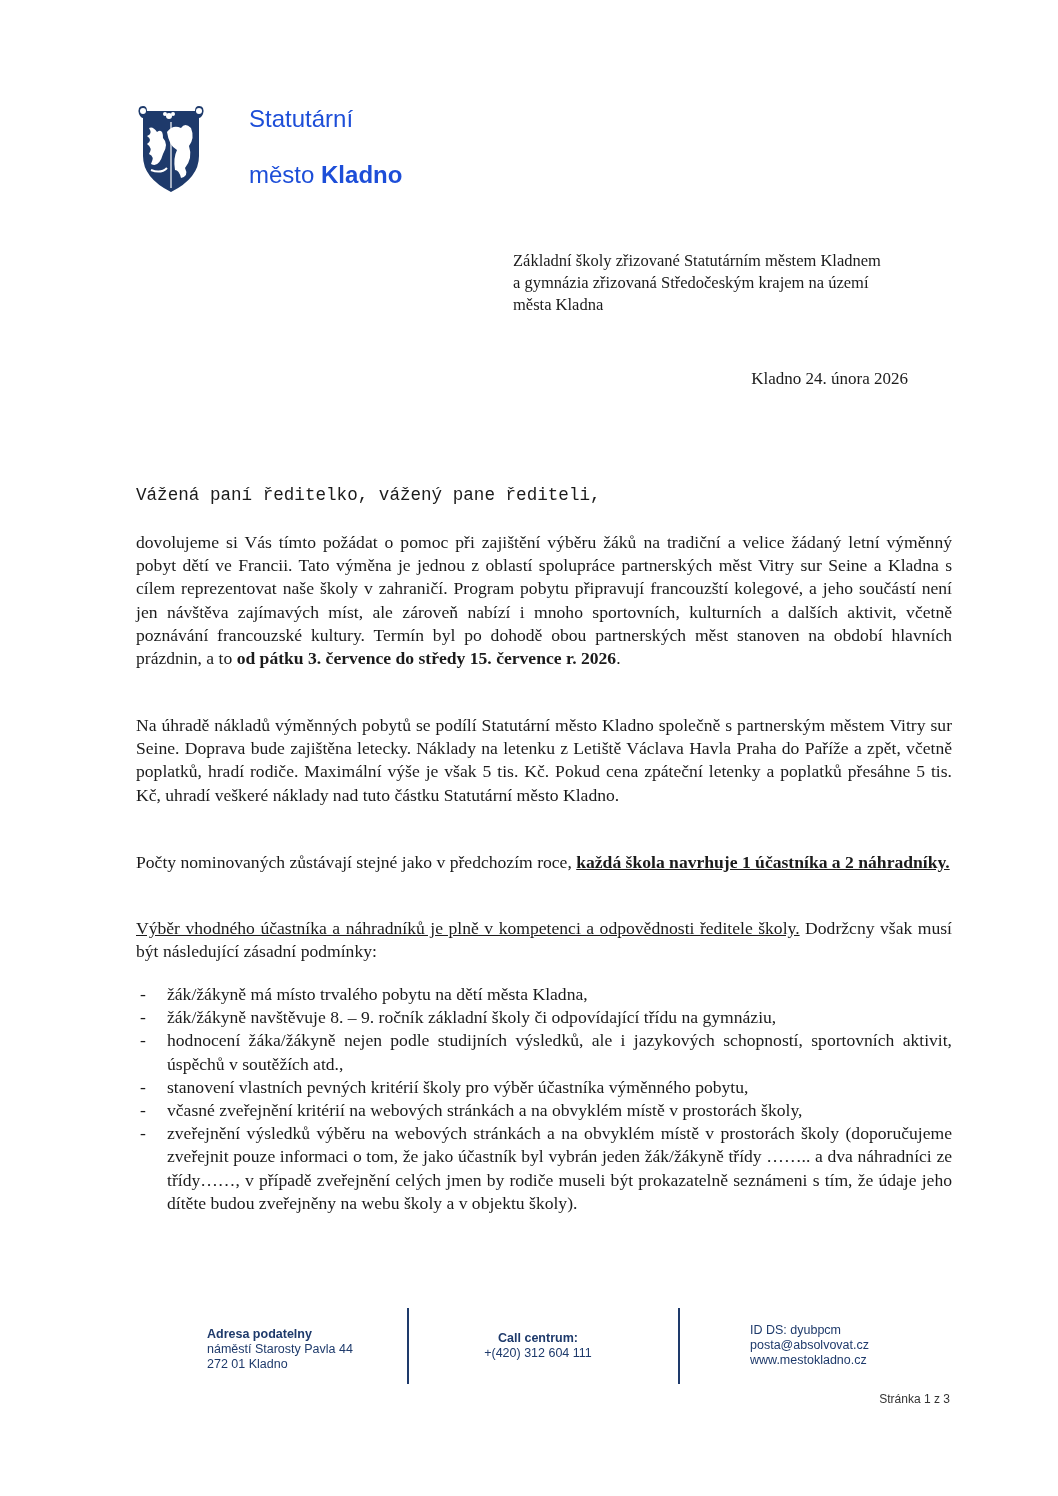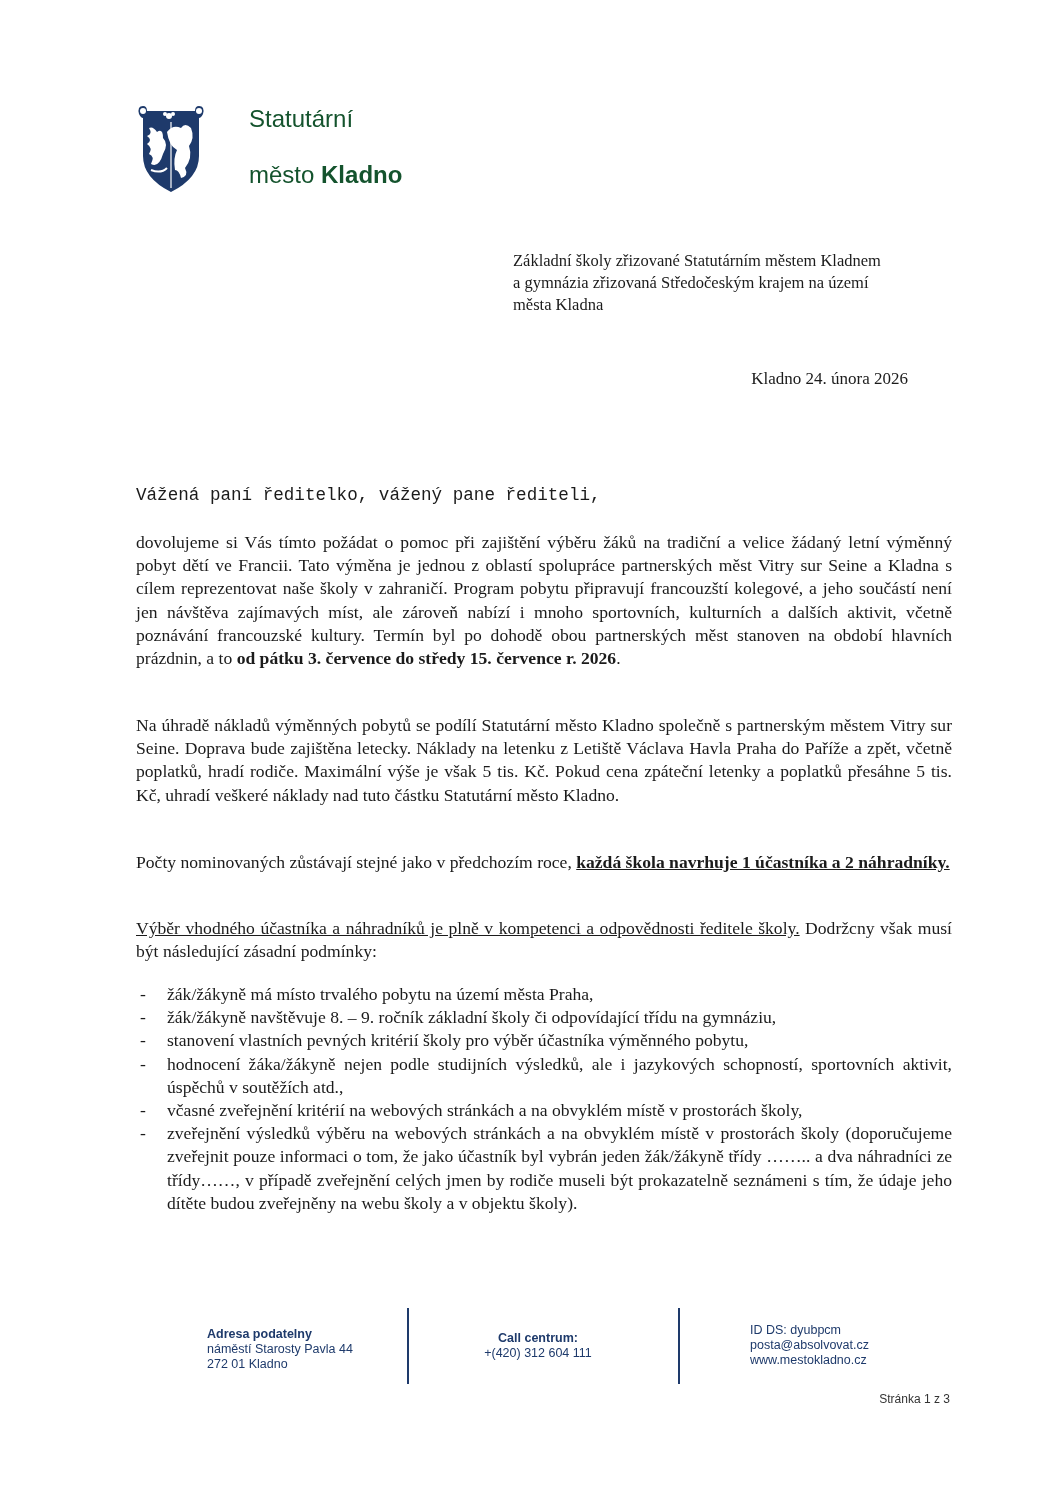--- a/index.html
+++ b/index.html
@@ -1,21 +1,21 @@
 <!DOCTYPE html>
 <html><head>
   <meta charset="utf-8">
   <style>
     html, body { margin: 0; padding: 0; background: #ffffff; }
     body { width: 1058px; height: 1496px; position: relative; overflow: hidden; color: #1a1a1a; }
     .page { position: absolute; left: 0; top: 0; width: 1058px; height: 1496px; background: #fff; }
 
     .logo { position: absolute; left: 133px; top: 98px; display: flex; align-items: center; }
     .crest { width: 76px; height: 96px; }
-    .logo-text { margin-left: 40px; font-family: "Liberation Sans", sans-serif; color: #14532d; font-size: 24px; line-height: 27px; }
+    .logo-text { margin-left: 40px; font-family: "Liberation Sans", sans-serif; color: #1d4ed8; font-size: 24px; line-height: 27px; }
     .logo-text .l1 { display: block; font-weight: normal; }
     .logo-text .l2 { display: block; margin-top: 29px; }
     .logo-text .bold { font-weight: bold; }
 
     .doc { font-family: "Liberation Serif", serif; font-size: 17.6px; color: #1b1b1b; }
 
     .recipient { position: absolute; left: 513px; top: 250px; width: 400px; line-height: 22px; font-size: 16.5px; }
     .date { position: absolute; right: 150px; top: 369px; font-size: 17px; }
 
     .salutation { position: absolute; left: 136px; top: 485px; font-family: Liberation Mono, monospace; }
@@ -80,24 +80,24 @@
 
     <div class="body p1"><span>dovolujeme si Vás tímto požádat o pomoc při zajištění výběru žáků na tradiční a velice žádaný letní výměnný pobyt dětí ve Francii. Tato výměna je jednou z oblastí spolupráce partnerských měst Vitry sur Seine a Kladna s cílem reprezentovat naše školy v zahraničí. Program pobytu připravují francouzští kolegové, a jeho součástí není jen návštěva zajímavých míst, ale zároveň nabízí i mnoho sportovních, kulturních a dalších aktivit, včetně poznávání francouzské kultury. Termín byl po dohodě obou partnerských měst stanoven na období hlavních prázdnin, a to </span><b>od pátku 3. července do středy 15. července r. 2026</b><span>.</span></div>
 
     <div class="body p2">Na úhradě nákladů výměnných pobytů se podílí Statutární město Kladno společně s partnerským městem Vitry sur Seine. Doprava bude zajištěna letecky. Náklady na letenku z Letiště Václava Havla Praha do Paříže a zpět, včetně poplatků, hradí rodiče. Maximální výše je však 5 tis. Kč. Pokud cena zpáteční letenky a poplatků přesáhne 5 tis. Kč, uhradí veškeré náklady nad tuto částku Statutární město Kladno.</div>
 
     <div class="body p3"><span>Počty nominovaných zůstávají stejné jako v předchozím roce, </span><b class="ul">každá škola navrhuje 1 účastníka a 2 náhradníky.</b></div>
 
     <div class="body p4"><span class="ul">Výběr vhodného účastníka a náhradníků je plně v kompetenci a odpovědnosti ředitele školy.</span><span> Dodržcny však musí být následující zásadní podmínky:</span></div>
 
     <ul class="conds">
-      <li>žák/žákyně má místo trvalého pobytu na území města Praha,</li>
+      <li>žák/žákyně má místo trvalého pobytu na dětí města Kladna,</li>
       <li>žák/žákyně navštěvuje 8. – 9. ročník základní školy či odpovídající třídu na gymnáziu,</li>
+      <li>hodnocení žáka/žákyně nejen podle studijních výsledků, ale i jazykových schopností, sportovních aktivit, úspěchů v soutěžích atd.,</li>
       <li>stanovení vlastních pevných kritérií školy pro výběr účastníka výměnného pobytu,</li>
-      <li>hodnocení žáka/žákyně nejen podle studijních výsledků, ale i jazykových schopností, sportovních aktivit, úspěchů v soutěžích atd.,</li>
       <li>včasné zveřejnění kritérií na webových stránkách a na obvyklém místě v prostorách školy,</li>
       <li>zveřejnění výsledků výběru na webových stránkách a na obvyklém místě v prostorách školy (doporučujeme zveřejnit pouze informaci o tom, že jako účastník byl vybrán jeden žák/žákyně třídy …….. a dva náhradníci ze třídy……, v případě zveřejnění celých jmen by rodiče museli být prokazatelně seznámeni s tím, že údaje jeho dítěte budou zveřejněny na webu školy a v objektu školy).</li>
     </ul>
   </div>
 
   <div class="footer">
     <div class="f-col1">
       <div class="h">Adresa podatelny</div>
       <div>náměstí Starosty Pavla 44</div>
       <div>272 01 Kladno</div>

